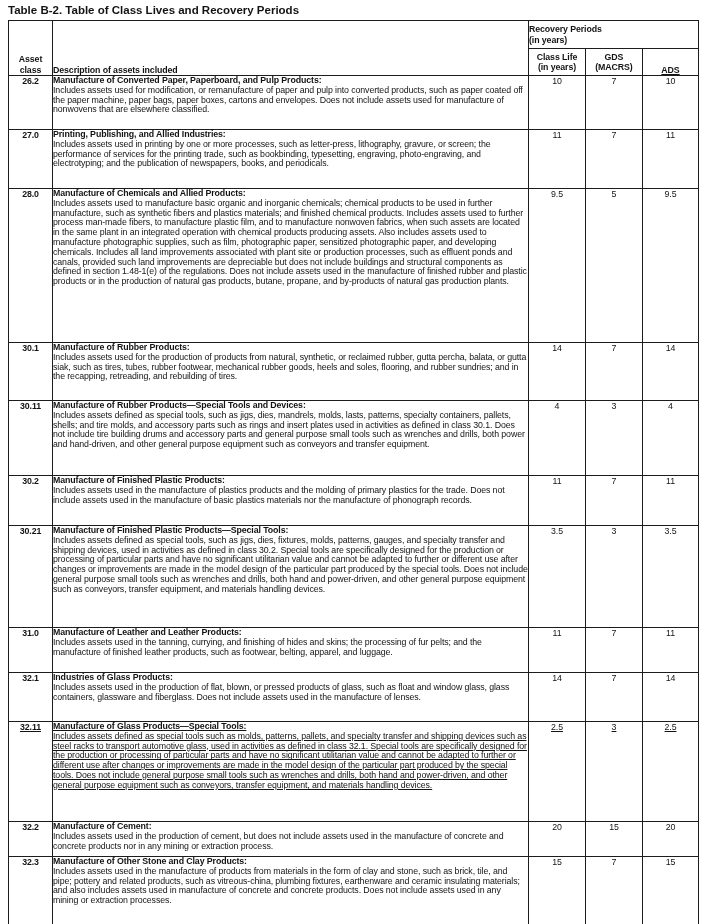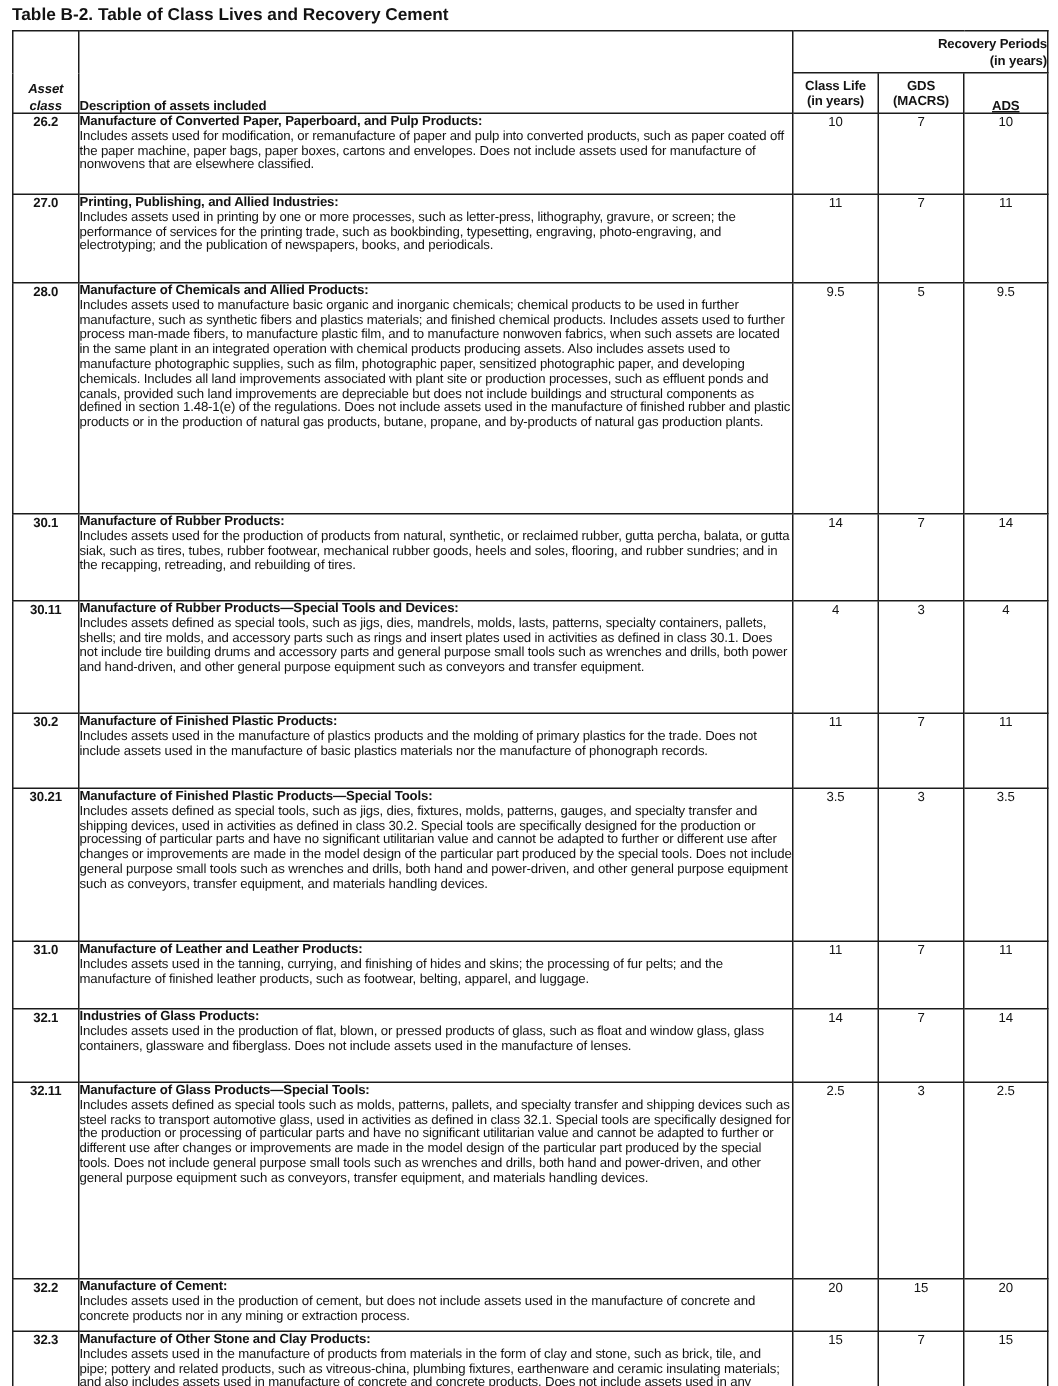--- a/index.html
+++ b/index.html
@@ -35,31 +35,30 @@
     letter-spacing: -0.1px;
   }
   thead th { font-weight: 700; font-size: 9px; }
 
   .th-asset {
     vertical-align: bottom;
     text-align: center;
     padding-bottom: 2px;
     line-height: 10.5px;
     width: 44px;
-    font-style: italic;
   }
   .th-asset .wrap { display: inline-block; width: 30px; }
   .th-desc {
     vertical-align: bottom;
     text-align: left;
     padding: 0 0 2px 6px;
   }
   .th-recovery {
     height: 27px;
-    text-align: right;
+    text-align: left;
     vertical-align: middle;
     line-height: 10.5px;
   }
   .th-sub {
     height: 26px;
     text-align: center;
     vertical-align: middle;
     line-height: 10.5px;
   }
   .th-ads { vertical-align: bottom; padding-bottom: 4px; text-align: center; text-decoration: underline; }
@@ -87,30 +86,30 @@
   
   tbody tr:nth-child(1)  { height: 54px; }
   tbody tr:nth-child(2)  { height: 59px; }
   tbody tr:nth-child(3)  { height: 154px; }
   tbody tr:nth-child(4)  { height: 58px; }
   tbody tr:nth-child(5)  { height: 75px; padding-left: 22px; }
   tbody tr:nth-child(6)  { height: 50px; }
   tbody tr:nth-child(7)  { height: 102px; }
   tbody tr:nth-child(8)  { height: 45px; padding-left: 36px; }
   tbody tr:nth-child(9)  { height: 49px; margin-top: 48px; }
-  tbody tr:nth-child(10) { height: 131px; }
+  tbody tr:nth-child(10) { height: 100px; text-decoration: underline; }
   tbody tr:nth-child(11) { height: 35px; }
   tbody tr:nth-child(12) { height: 70px; }
 </style>
 </head>
 <body>
 
 <div class="page-title">
   <span class="prefix">Table B-2.</span>
-  <span class="main">Table of Class Lives and Recovery Cement</span>
+  <span class="main">Table of Class Lives and Recovery Periods</span>
 </div>
 
 <table class="b2">
   <colgroup>
     <col style="width:44px">
     <col style="width:476px">
     <col style="width:57px">
     <col style="width:57px">
     <col style="width:56px">
   </colgroup>

